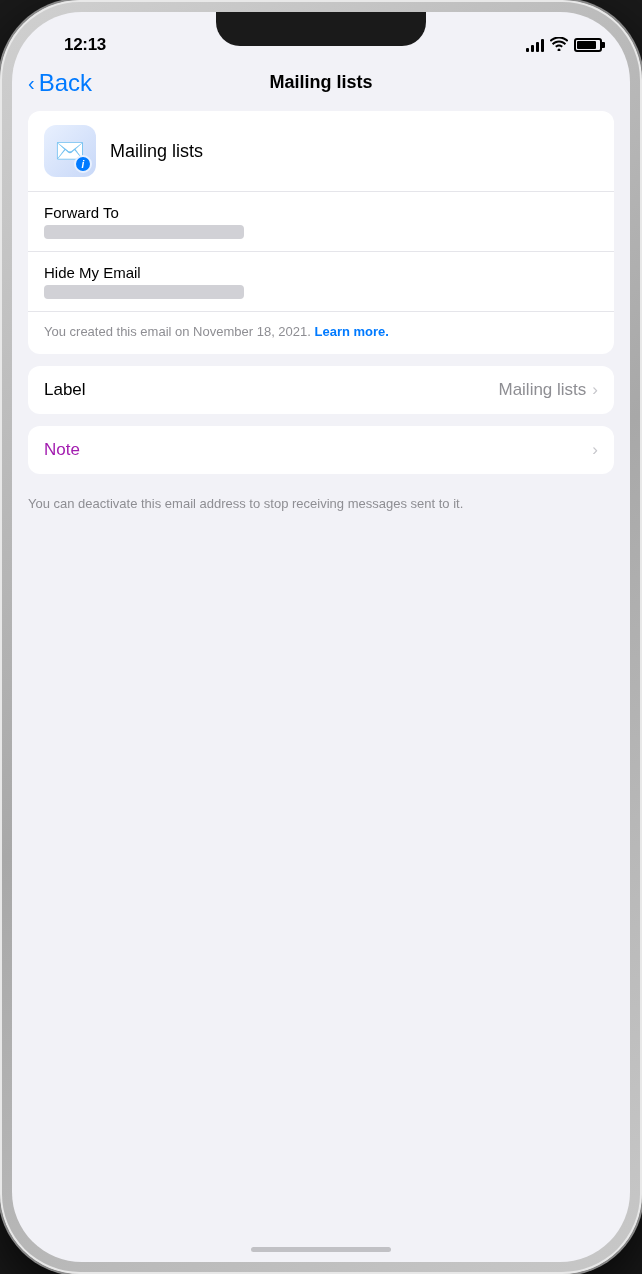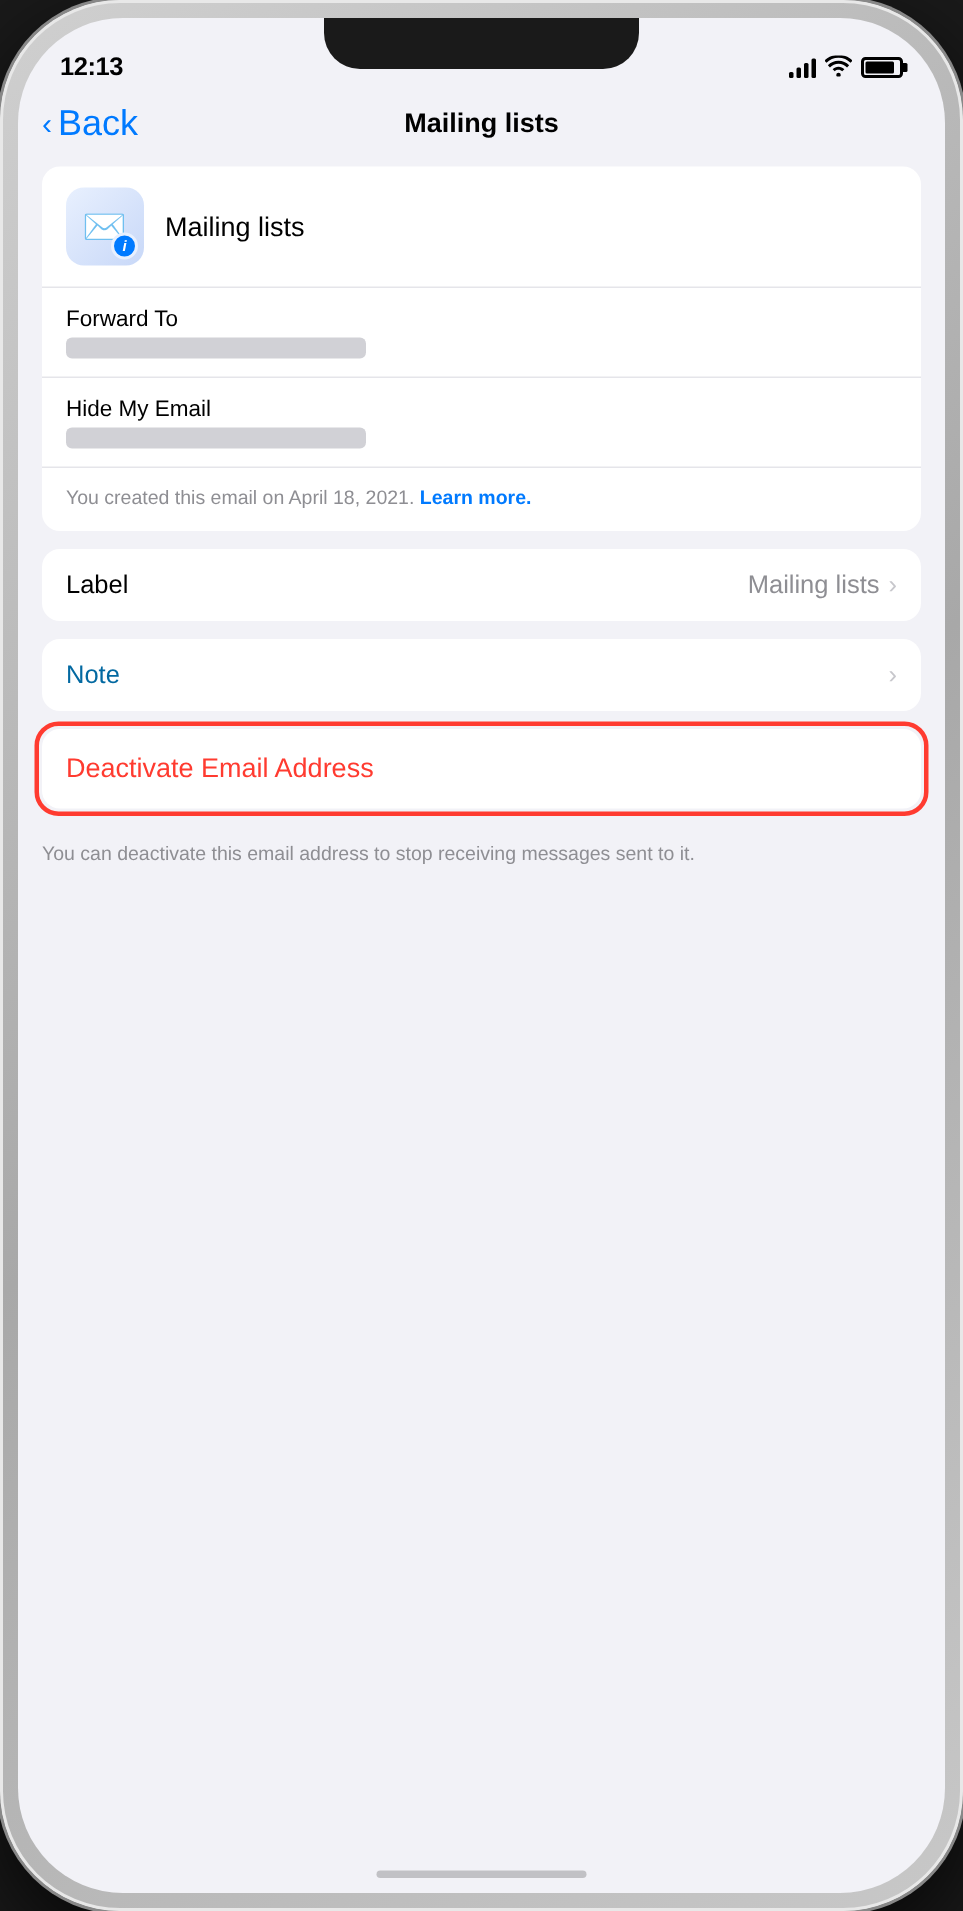--- a/index.html
+++ b/index.html
@@ -57,20 +57,21 @@
       height: 52px;
       position: relative;
       z-index: 5;
     }
 
     .status-time {
       font-size: 17px;
       font-weight: 600;
       color: #000;
       letter-spacing: -0.3px;
+      margin-left: 24px;
     }
 
     .status-icons {
       display: flex;
       align-items: center;
       gap: 6px;
     }
 
     .signal-bars {
       display: flex;
@@ -290,21 +291,21 @@
     
     .note-row {
       display: flex;
       align-items: center;
       justify-content: space-between;
       padding: 14px 16px;
     }
 
     .note-row-title {
       font-size: 17px;
-      color: #0369a1;
+      color: #a21caf;
     }
 
     
     .deactivate-card {
       background: #fff;
       border-radius: 12px;
       overflow: visible;
       margin-bottom: 12px;
       position: relative;
     }
@@ -408,21 +409,21 @@
           <div class="info-label">Forward To</div>
           <div class="info-value-blurred"></div>
         </div>
 
         <div class="info-row">
           <div class="info-label">Hide My Email</div>
           <div class="info-value-blurred"></div>
         </div>
 
         <div class="info-note">
-          <span>You created this email on April 18, 2021.</span>
+          <span>You created this email on November 18, 2021.</span>
           <span class="info-note-link">Learn more.</span>
         </div>
       </div>
 
       <div class="card">
         <div class="label-row">
           <span class="label-row-title">Label</span>
           <div class="label-row-value">
             <span>Mailing lists</span>
             <span class="chevron-right">›</span>
@@ -430,26 +431,20 @@
         </div>
       </div>
 
       <div class="card">
         <div class="note-row">
           <span class="note-row-title">Note</span>
           <span class="chevron-right">›</span>
         </div>
       </div>
 
-      <div class="deactivate-card">
-        <div class="deactivate-outline"></div>
-        <div class="deactivate-button">
-          <span class="deactivate-label">Deactivate Email Address</span>
-        </div>
-      </div>
 
       <div class="deactivate-hint">You can deactivate this email address to stop receiving messages sent to it.</div>
 
     </div>
 
     <div class="home-indicator"></div>
   </div>
 </div>
 
 </body></html>

